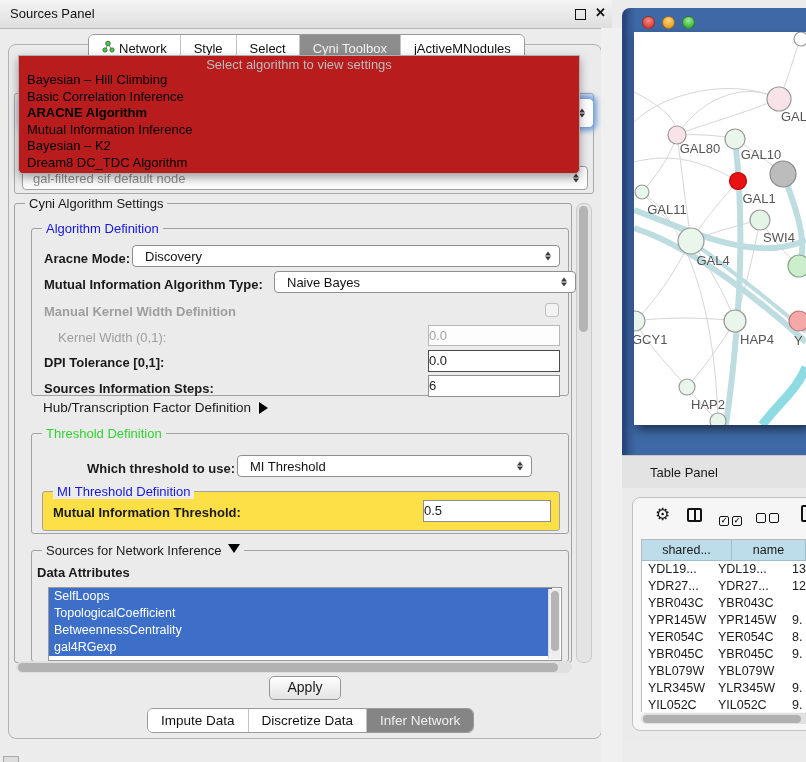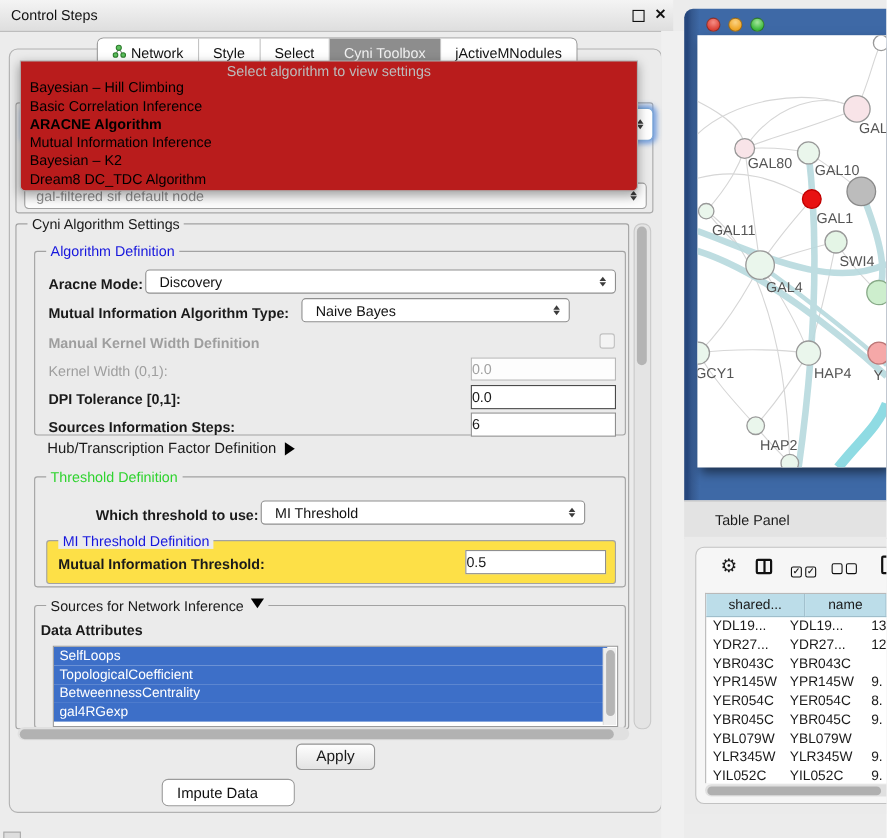--- a/index.html
+++ b/index.html
@@ -81,21 +81,21 @@
   .vscroll{left:576px;top:203px;width:14px;height:458px;background:#e4e4e4;
     border:1px solid #c9c9c9;border-radius:7px;}
   .vscroll .th{position:absolute;left:1.5px;top:2px;width:9px;height:126px;background:#b4b4b4;border-radius:5px;}
   .hscroll{left:16px;top:661px;width:556px;height:12px;background:#e0e0e0;border-radius:6px;}
   .hscroll .th{position:absolute;left:2px;top:1.5px;height:9px;width:540px;background:#b2b2b2;border-radius:5px;}
 
   .apply{left:269px;top:676px;width:70px;height:22px;border:1px solid #969696;border-radius:5px;
     background:linear-gradient(#fefefe,#e3e3e3);font-size:14px;text-align:center;line-height:21px;}
 
   .btabbar{left:147px;top:708px;display:flex;height:23px;background:#fff;border:1px solid #9a9a9a;
-    border-radius:6px;overflow:hidden;z-index:2;flex-direction:column;}
+    border-radius:6px;overflow:hidden;z-index:2;}
   .btab{padding:0 13px;font-size:13.5px;line-height:23px;border-left:1px solid #c4c4c4;background:#fff;color:#111;white-space:nowrap;}
   .btab:first-child{border-left:none;}
   .btab.sel{background:#858585;color:#f0f0f0;}
 
   .corner-chip{left:3px;top:756px;width:14px;height:8px;background:#ddd;border:1px solid #a8a8a8;}
 
   
   .netwin{left:622px;top:8px;width:184px;height:447px;border-top-left-radius:8px;
     background:linear-gradient(90deg,#26477d 0,#26477d 3px,#35598f 7px,#3e69a6 14px);}
   .tl{position:absolute;top:8px;width:13px;height:13px;border-radius:50%;
@@ -127,21 +127,21 @@
     white-space:nowrap;overflow:hidden;flex:none;}
   .tp-hscroll{position:absolute;left:8px;top:215px;width:176px;height:11px;background:#e0e0e0;border-radius:6px;}
   .tp-hscroll .th{position:absolute;left:2px;top:1.5px;width:158px;height:8px;background:#b0b0b0;border-radius:4px;}
 </style>
 </head>
 <body>
 
 <div class="stage">
 
   <div class="abs titlebar">
-    <span class="t">Control Steps</span>
+    <span class="t">Sources Panel</span>
     <span class="float-ic"></span>
     <span class="close-ic">✕</span>
   </div>
 
   <div class="abs main-panel"></div>
 
   <div class="abs inf-group"></div>
   <div class="abs combo-focus">
     <span class="spin">
         <i class="up"></i>
@@ -202,32 +202,32 @@
       <span class="lbl" style="left:12px;top:22px;">Aracne Mode:</span>
       <div class="combo" style="left:100px;top:16px;width:428px;height:22px;">
         <span>Discovery</span>
         <span class="spin">
             <i class="up"></i>
             <i class="dn"></i>
           </span>
       </div>
 
       <span class="lbl" style="left:12px;top:48px;">Mutual Information Algorithm Type:</span>
-      <div class="combo" style="left:242px;top:42px;width:244px;height:22px;">
+      <div class="combo" style="left:242px;top:42px;width:302px;height:22px;">
         <span>Naive Bayes</span>
         <span class="spin">
             <i class="up"></i>
             <i class="dn"></i>
           </span>
       </div>
 
       <span class="lbl dis" style="left:12px;top:75px;">Manual Kernel Width Definition</span>
       <span class="chk" style="right:9px;top:74px;"></span>
 
-      <span class="lbl dis plain" style="left:12px;top:101px;">Kernel Width (0,1):</span>
+      <span class="lbl dis plain" style="left:26px;top:101px;">Kernel Width (0,1):</span>
       <div class="field dis" style="left:396px;top:96px;width:132px;height:21px;">
         <span>0.0</span>
       </div>
 
       <span class="lbl" style="left:12px;top:126px;">DPI Tolerance [0,1]:</span>
       <div class="field strong" style="left:396px;top:121px;width:132px;height:22px;">
         <span>0.0</span>
       </div>
 
       <span class="lbl" style="left:12px;top:152px;">Sources Information Steps:</span>

